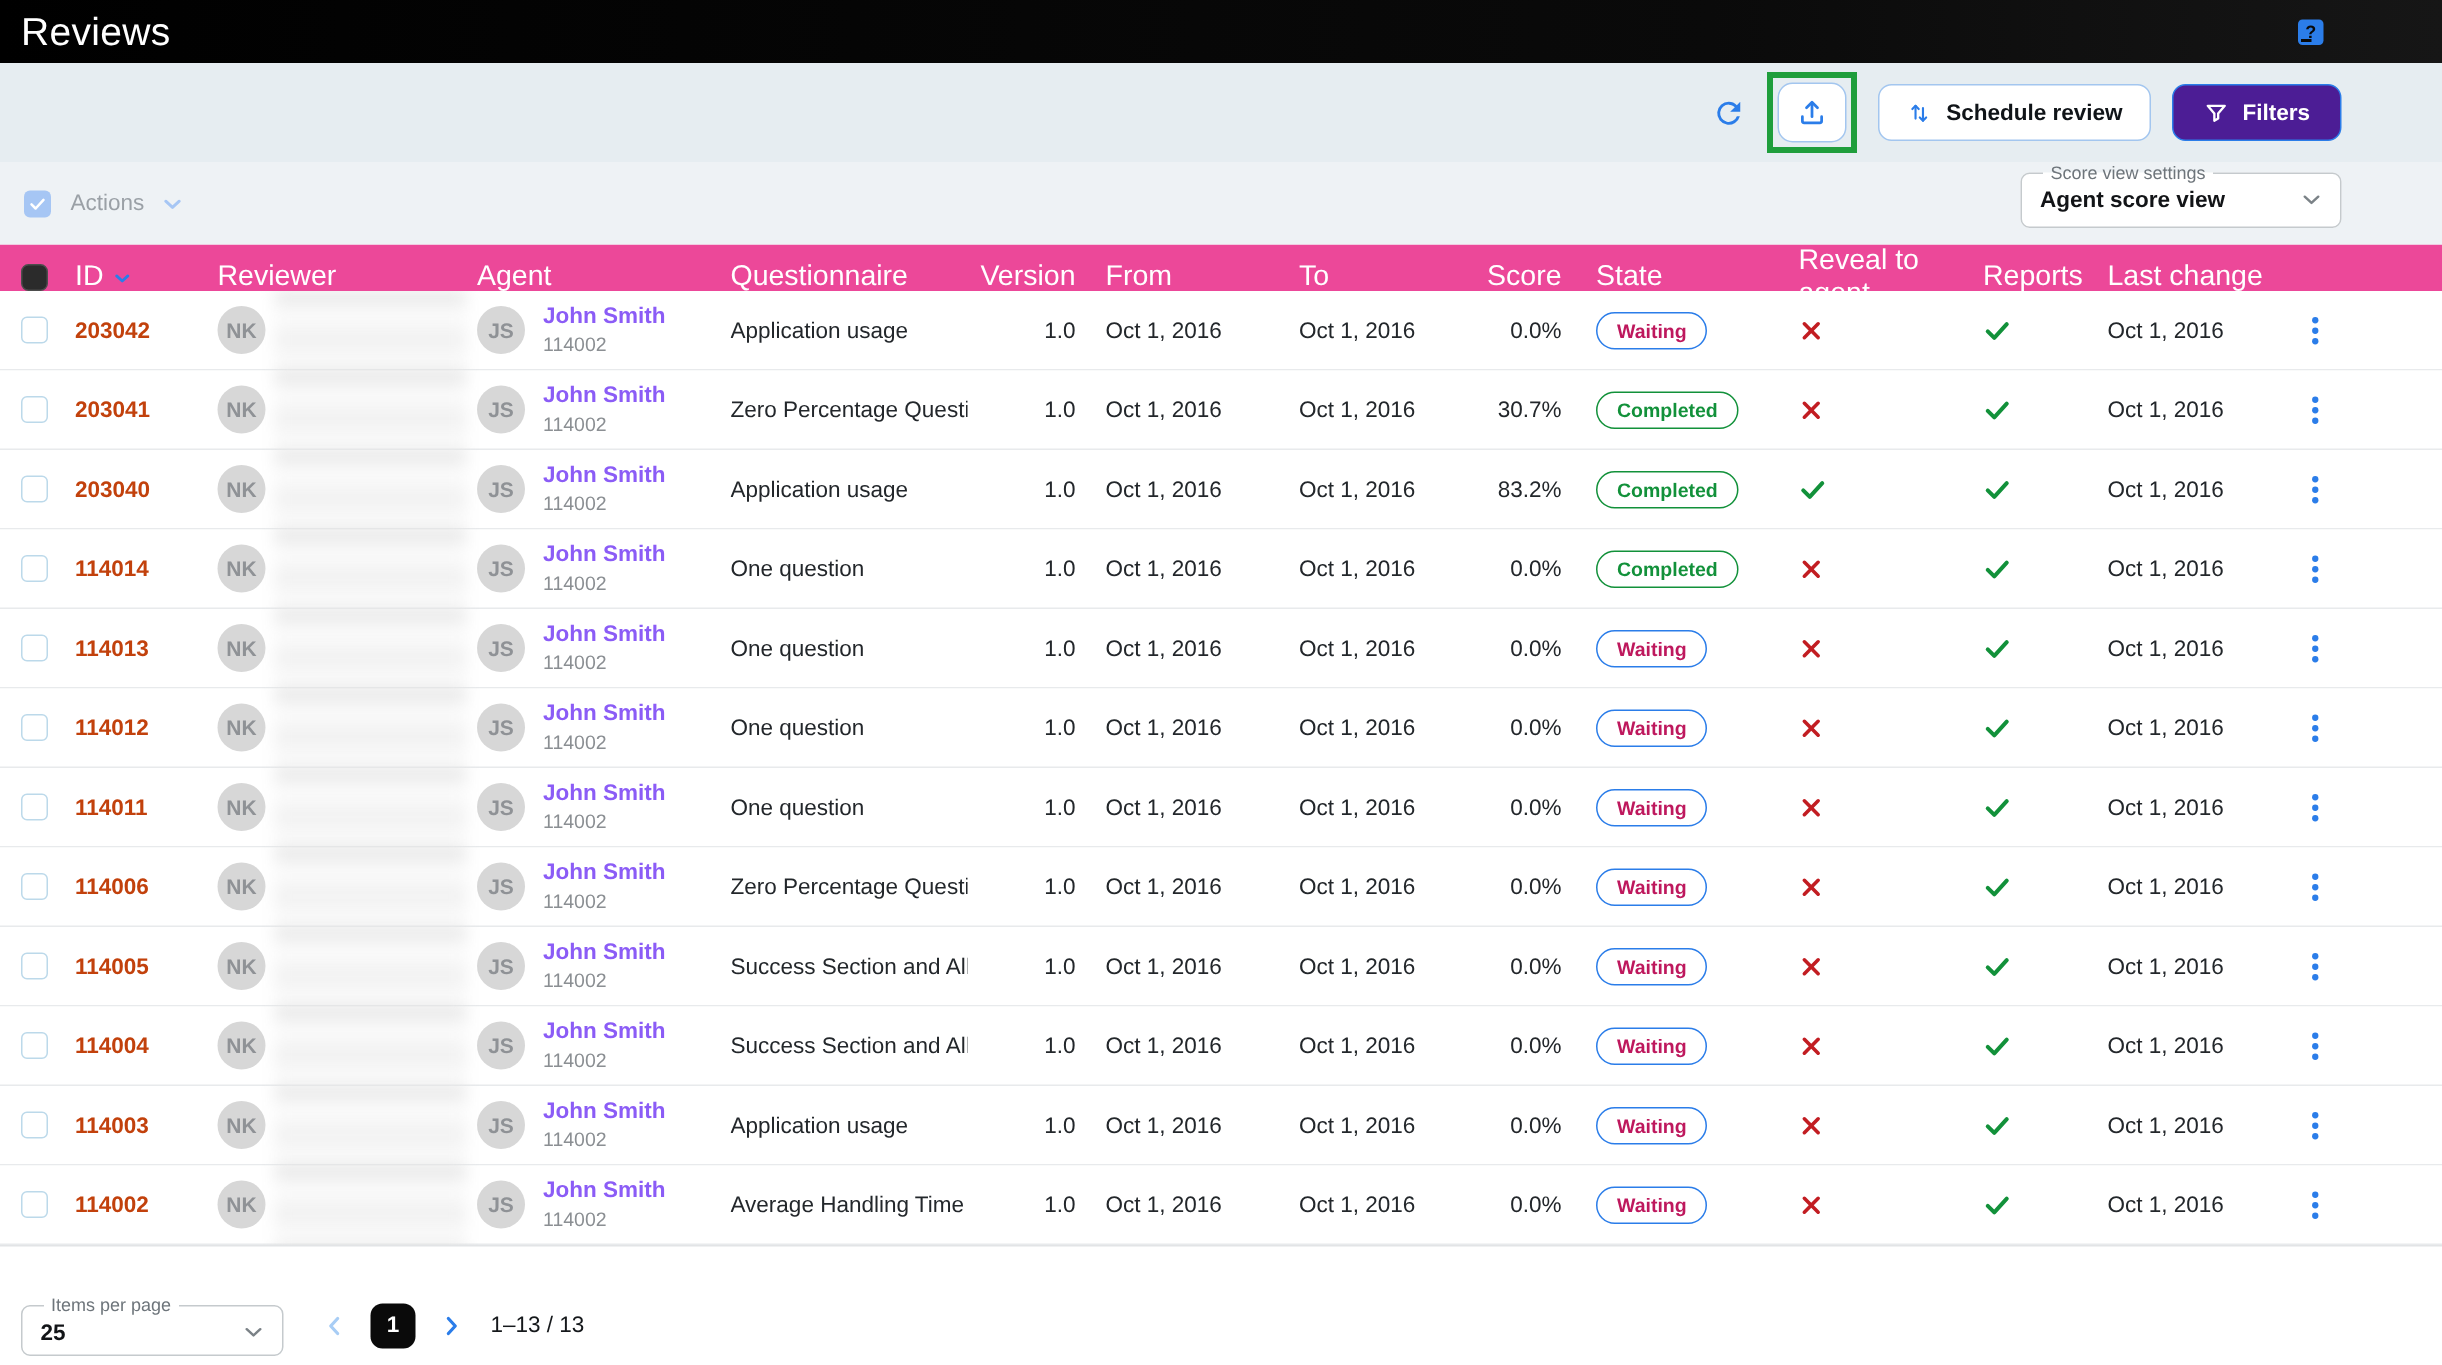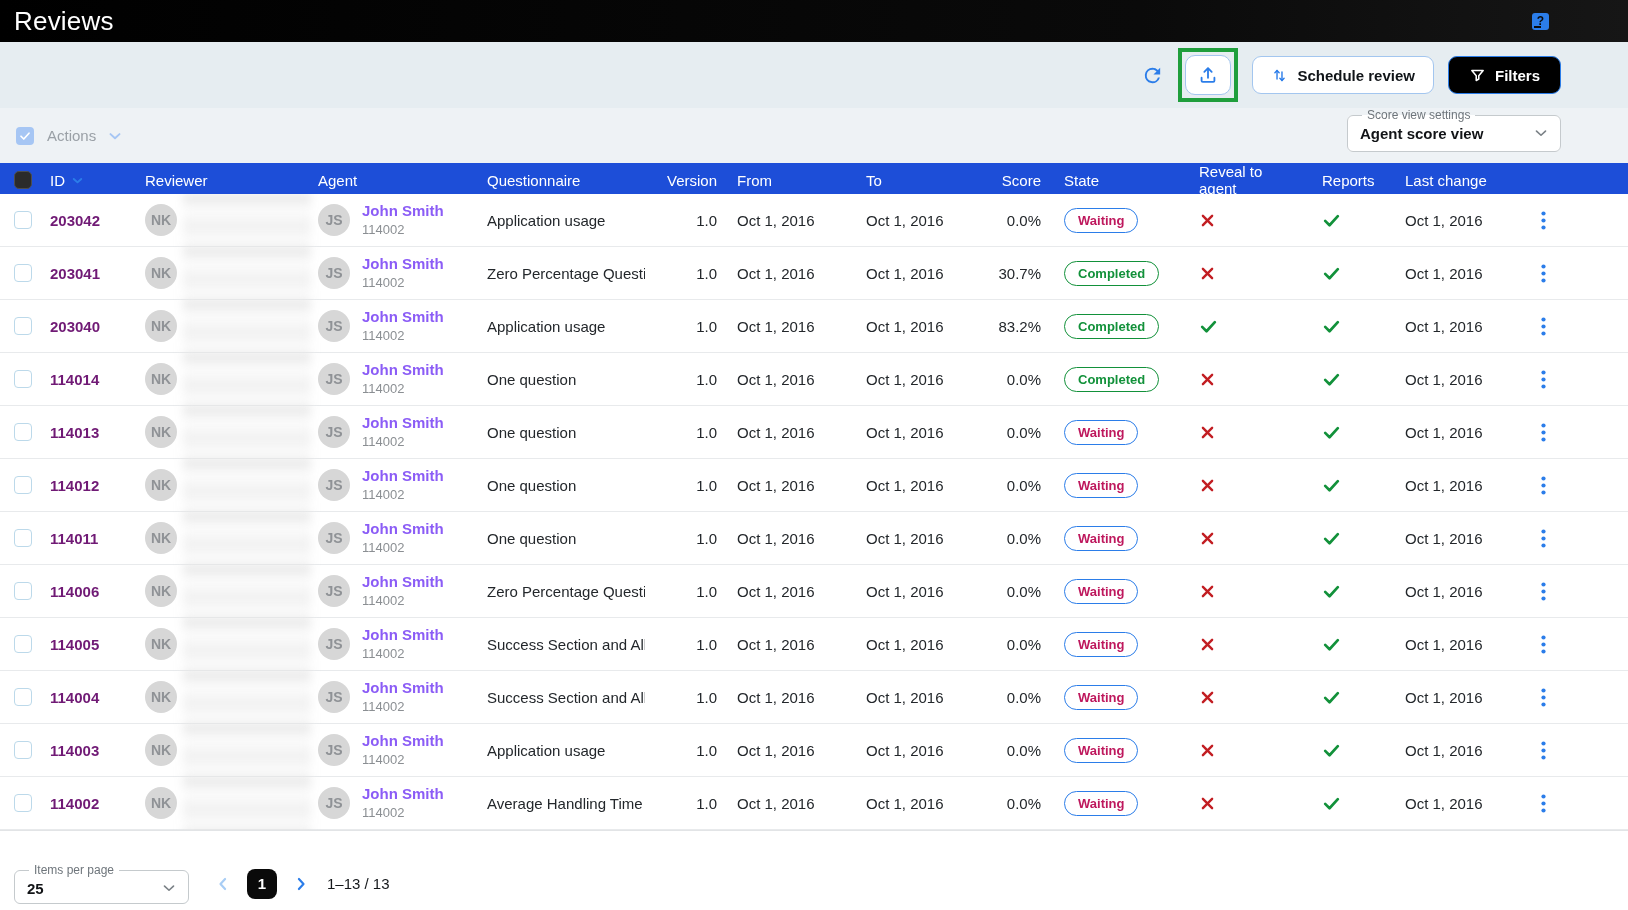--- a/index.html
+++ b/index.html
@@ -30,21 +30,21 @@
     width: 46px; height: 40px; background: #fff; border: 1.5px solid #a3c6ef;
     border-radius: 10px; display: flex; align-items: center; justify-content: center; cursor: pointer;
   }
   .btn {
     height: 38px; border-radius: 9px; font-size: 15px; font-weight: 700;
     display: inline-flex; align-items: center; gap: 9px; cursor: pointer;
     font-family: "Liberation Sans", sans-serif;
     justify-content: flex-end;
   }
   .btn-outline { background: #fff; border: 1.5px solid #a3c6ef; color: #101418; padding: 0 18px; }
-  .btn-primary { background: #000000; border: 1.5px solid #2b7de9; color: #fff; padding: 12px 20px; }
+  .btn-primary { background: #4c1d95; border: 1.5px solid #2b7de9; color: #fff; padding: 12px 20px; }
 
   
   .actions-row {
     height: 55px; background: #eef2f5; display: flex; align-items: center;
     padding-left: 16px; position: relative;
   }
   .cb { width: 18px; height: 18px; border-radius: 4px; display: inline-flex; align-items: center; justify-content: center; }
   .cb-checked-disabled { background: #a6c6f4; }
   .actions-label { color: #9aa0a6; font-size: 15px; margin-left: 13px; }
   .actions-chevron { margin-left: 10px; display: flex; }
@@ -58,28 +58,28 @@
   .fieldset-value { font-size: 15px; font-weight: 700; color: #121417; }
   .score-view-fieldset { position: absolute; right: 67px; top: 0px; width: 214px; height: 44px; cursor: pointer; }
 
   
   .tbl { width: 1628px; }
   .tr-grid {
     display: grid;
     grid-template-columns: 50px 91px 176px 170px 168px 64px 138px 129px 55px 140px 120px 80px 130px 1fr;
     align-items: center;
   }
-  .thead { background: #1d4ed8; height: 31px; color: #fff; font-size: 15px; font-weight: 500; }
+  .thead { background: #ec4899; height: 31px; color: #fff; font-size: 19px; font-weight: 500; }
   .th { display: flex; align-items: center; }
   .tbody-wrap { position: relative; height: 636px; overflow: hidden; }
   .tr { height: 53px; background: #fff; border-bottom: 1px solid #e8eaec; cursor: pointer; }
   .td { display: flex; align-items: center; font-size: 15px; color: #23272b; }
 
   .c-check { padding-left: 14px; }
-  .c-id { font-weight: 700; color: #701a75; }
+  .c-id { font-weight: 700; color: #c2410c; }
   .c-reviewer { padding-left: 4px; }
   .c-agent { padding-left: 1px; gap: 12px; }
   .c-version { justify-content: flex-end; padding-right: 2px; }
   .c-from { padding-left: 18px; }
   .c-to { padding-left: 9px; }
   .c-score { justify-content: flex-end; }
   .c-state { padding-left: 23px; }
   .c-reveal { padding-left: 18px; }
   .c-reports { padding-left: 21px; }
   .c-last { padding-left: 24px; }

